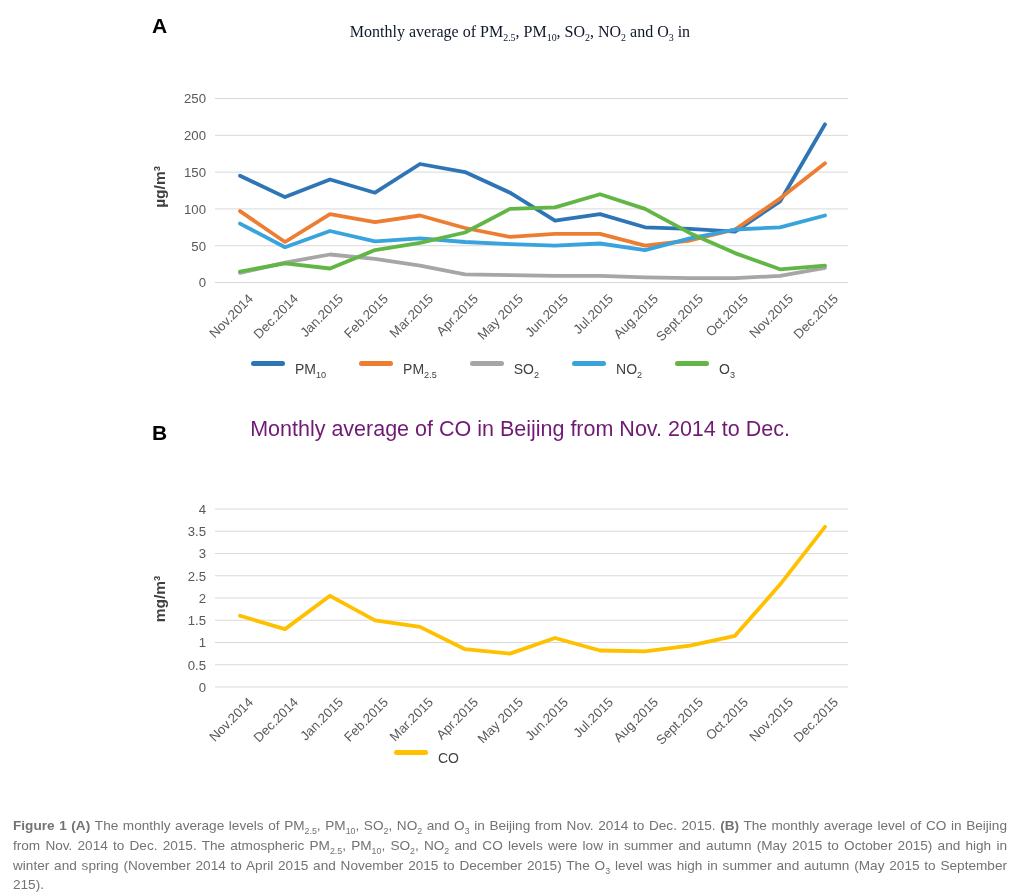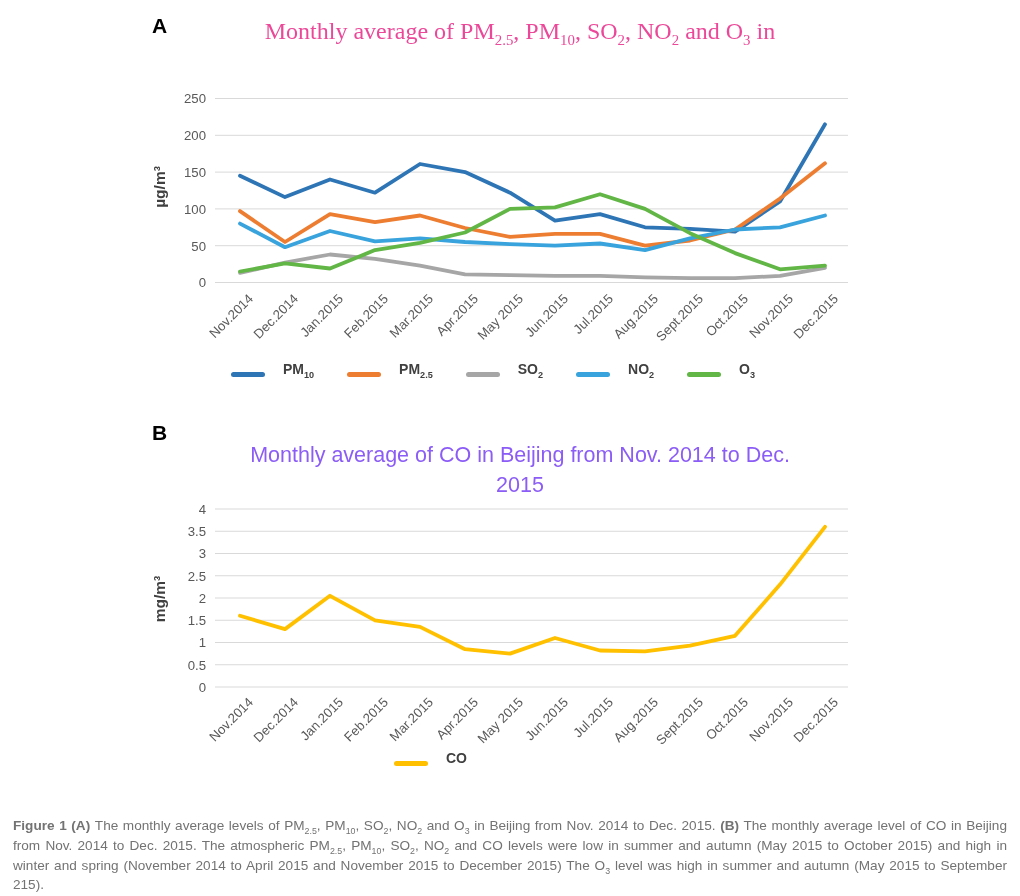--- a/index.html
+++ b/index.html
@@ -3,49 +3,48 @@
 <meta charset="utf-8">
 <style>
   html,body{margin:0;padding:0;background:#fff;}
   .figure{position:relative;width:1020px;height:896px;background:#fff;overflow:hidden;
           font-family:"Liberation Sans",sans-serif;}
   .panel-label{position:absolute;font-weight:bold;font-size:21px;color:#000;
                font-family:"Liberation Sans",sans-serif;}
   #plabelA{left:152px;top:14px;}
   #plabelB{left:152px;top:421px;}
   .chart-title{position:absolute;left:120px;width:800px;text-align:center;}
-  #titleA{top:16px;font-family:"Liberation Serif",serif;font-size:24px;line-height:31px;color:#ec4899;}
-  #titleB{top:440px;font-family:"Liberation Sans",sans-serif;font-size:21.5px;line-height:30px;color:#8b5cf6;}
+  #titleA{top:16px;font-family:"Liberation Serif",serif;font-size:16px;line-height:31px;color:#0f172a;}
+  #titleB{top:414px;font-family:"Liberation Sans",sans-serif;font-size:21.5px;line-height:30px;color:#701a75;}
   .chart-title sub{font-size:62%;line-height:0;}
   svg{position:absolute;left:0;top:0;}
   .legend{position:absolute;display:flex;align-items:center;}
   #legendA{left:0;right:0;top:361px;justify-content:center;gap:33px;transform:translateX(-17px);}
   #legendB{left:394px;top:750px;gap:0;}
-  .legend-item{display:flex;align-items:flex-end;gap:18px;font-weight:bold;}
+  .legend-item{display:flex;align-items:flex-start;gap:10px;}
   .legend-swatch{display:inline-block;width:34px;height:5px;border-radius:3px;}
   .legend-label{font-size:14px;color:#404040;}
   .legend-label sub{font-size:65%;line-height:0;}
   .caption{position:absolute;left:13px;right:13px;top:816px;font-size:13.6px;
            line-height:19.8px;color:#737373;text-align:justify;}
   .caption b{font-weight:bold;}
   .caption sub{font-size:65%;line-height:0;}
 </style>
 </head>
 <body>
 
 <div class="figure">
   <div class="panel-label" id="plabelA">A</div>
   <div class="chart-title" id="titleA">
       <div><span>Monthly average of PM</span><sub>2.5</sub><span>, PM</span><sub>10</sub><span>, SO</span><sub>2</sub><span>, NO</span><sub>2</sub><span> and O</span><sub>3</sub><span> in</span></div>
     </div>
 
   <div class="panel-label" id="plabelB">B</div>
   <div class="chart-title" id="titleB">
       <div><span>Monthly average of CO in Beijing from Nov. 2014 to Dec.</span></div>
-      <div><span>2015</span></div>
     </div>
 
   <svg id="chartsvg" width="1020" height="896" viewBox="0 0 1020 896">
       <g>
         <line x1="215" x2="848" y1="282.5" y2="282.5" stroke="#D9D9D9" stroke-width="1"></line>
         <text x="206" y="287.3" text-anchor="end" fill="#595959" font-size="13.2px" font-family="&quot;Liberation Sans&quot;,sans-serif">0</text>
         <line x1="215" x2="848" y1="245.7" y2="245.7" stroke="#D9D9D9" stroke-width="1"></line>
         <text x="206" y="250.5" text-anchor="end" fill="#595959" font-size="13.2px" font-family="&quot;Liberation Sans&quot;,sans-serif">50</text>
         <line x1="215" x2="848" y1="208.89999999999998" y2="208.89999999999998" stroke="#D9D9D9" stroke-width="1"></line>
         <text x="206" y="213.7" text-anchor="end" fill="#595959" font-size="13.2px" font-family="&quot;Liberation Sans&quot;,sans-serif">100</text>

